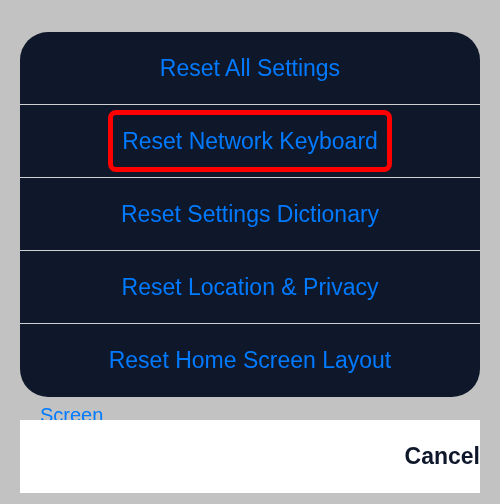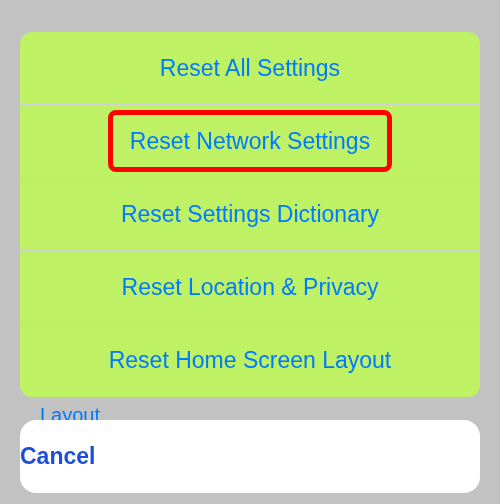--- a/index.html
+++ b/index.html
@@ -15,22 +15,22 @@
       font-family: -apple-system, BlinkMacSystemFont, "Segoe UI", Helvetica, Arial, sans-serif;
       position: relative;
       overflow: hidden;
     }
     
     .action-sheet {
       position: absolute;
       top: 32px;
       left: 20px;
       right: 20px;
-      background: #bef264;
-      border-radius: 12px;
+      background: #0f172a;
+      border-radius: 28px;
       overflow: hidden;
     }
     
     .action-item {
       height: 73px;
       display: flex;
       align-items: center;
       justify-content: center;
       font-size: 23px;
       font-weight: 400;
@@ -64,41 +64,41 @@
       font-weight: 400;
     }
     
     .cancel-sheet {
       position: absolute;
       top: 420px;
       left: 20px;
       right: 20px;
       height: 73px;
       background: #ffffff;
-      border-radius: 16px;
+      border-radius: 0;
       display: flex;
       align-items: center;
-      justify-content: flex-start;
+      justify-content: flex-end;
       font-size: 23px;
       font-weight: 600;
-      color: #1d4ed8;
+      color: #0f172a;
       cursor: pointer;
     }
   </style>
 </head>
 <body>
 
-<div class="background-text">Layout</div>
+<div class="background-text">Screen</div>
 
 <div class="action-sheet">
   <div class="action-item">
     <span>Reset All Settings</span>
   </div>
   <div class="action-item">
-    <span>Reset Network Settings</span>
+    <span>Reset Network Keyboard</span>
     <div class="highlight-box"></div>
   </div>
   <div class="action-item">
     <span>Reset Settings Dictionary</span>
   </div>
   <div class="action-item">
     <span>Reset Location &amp; Privacy</span>
   </div>
   <div class="action-item">
     <span>Reset Home Screen Layout</span>

